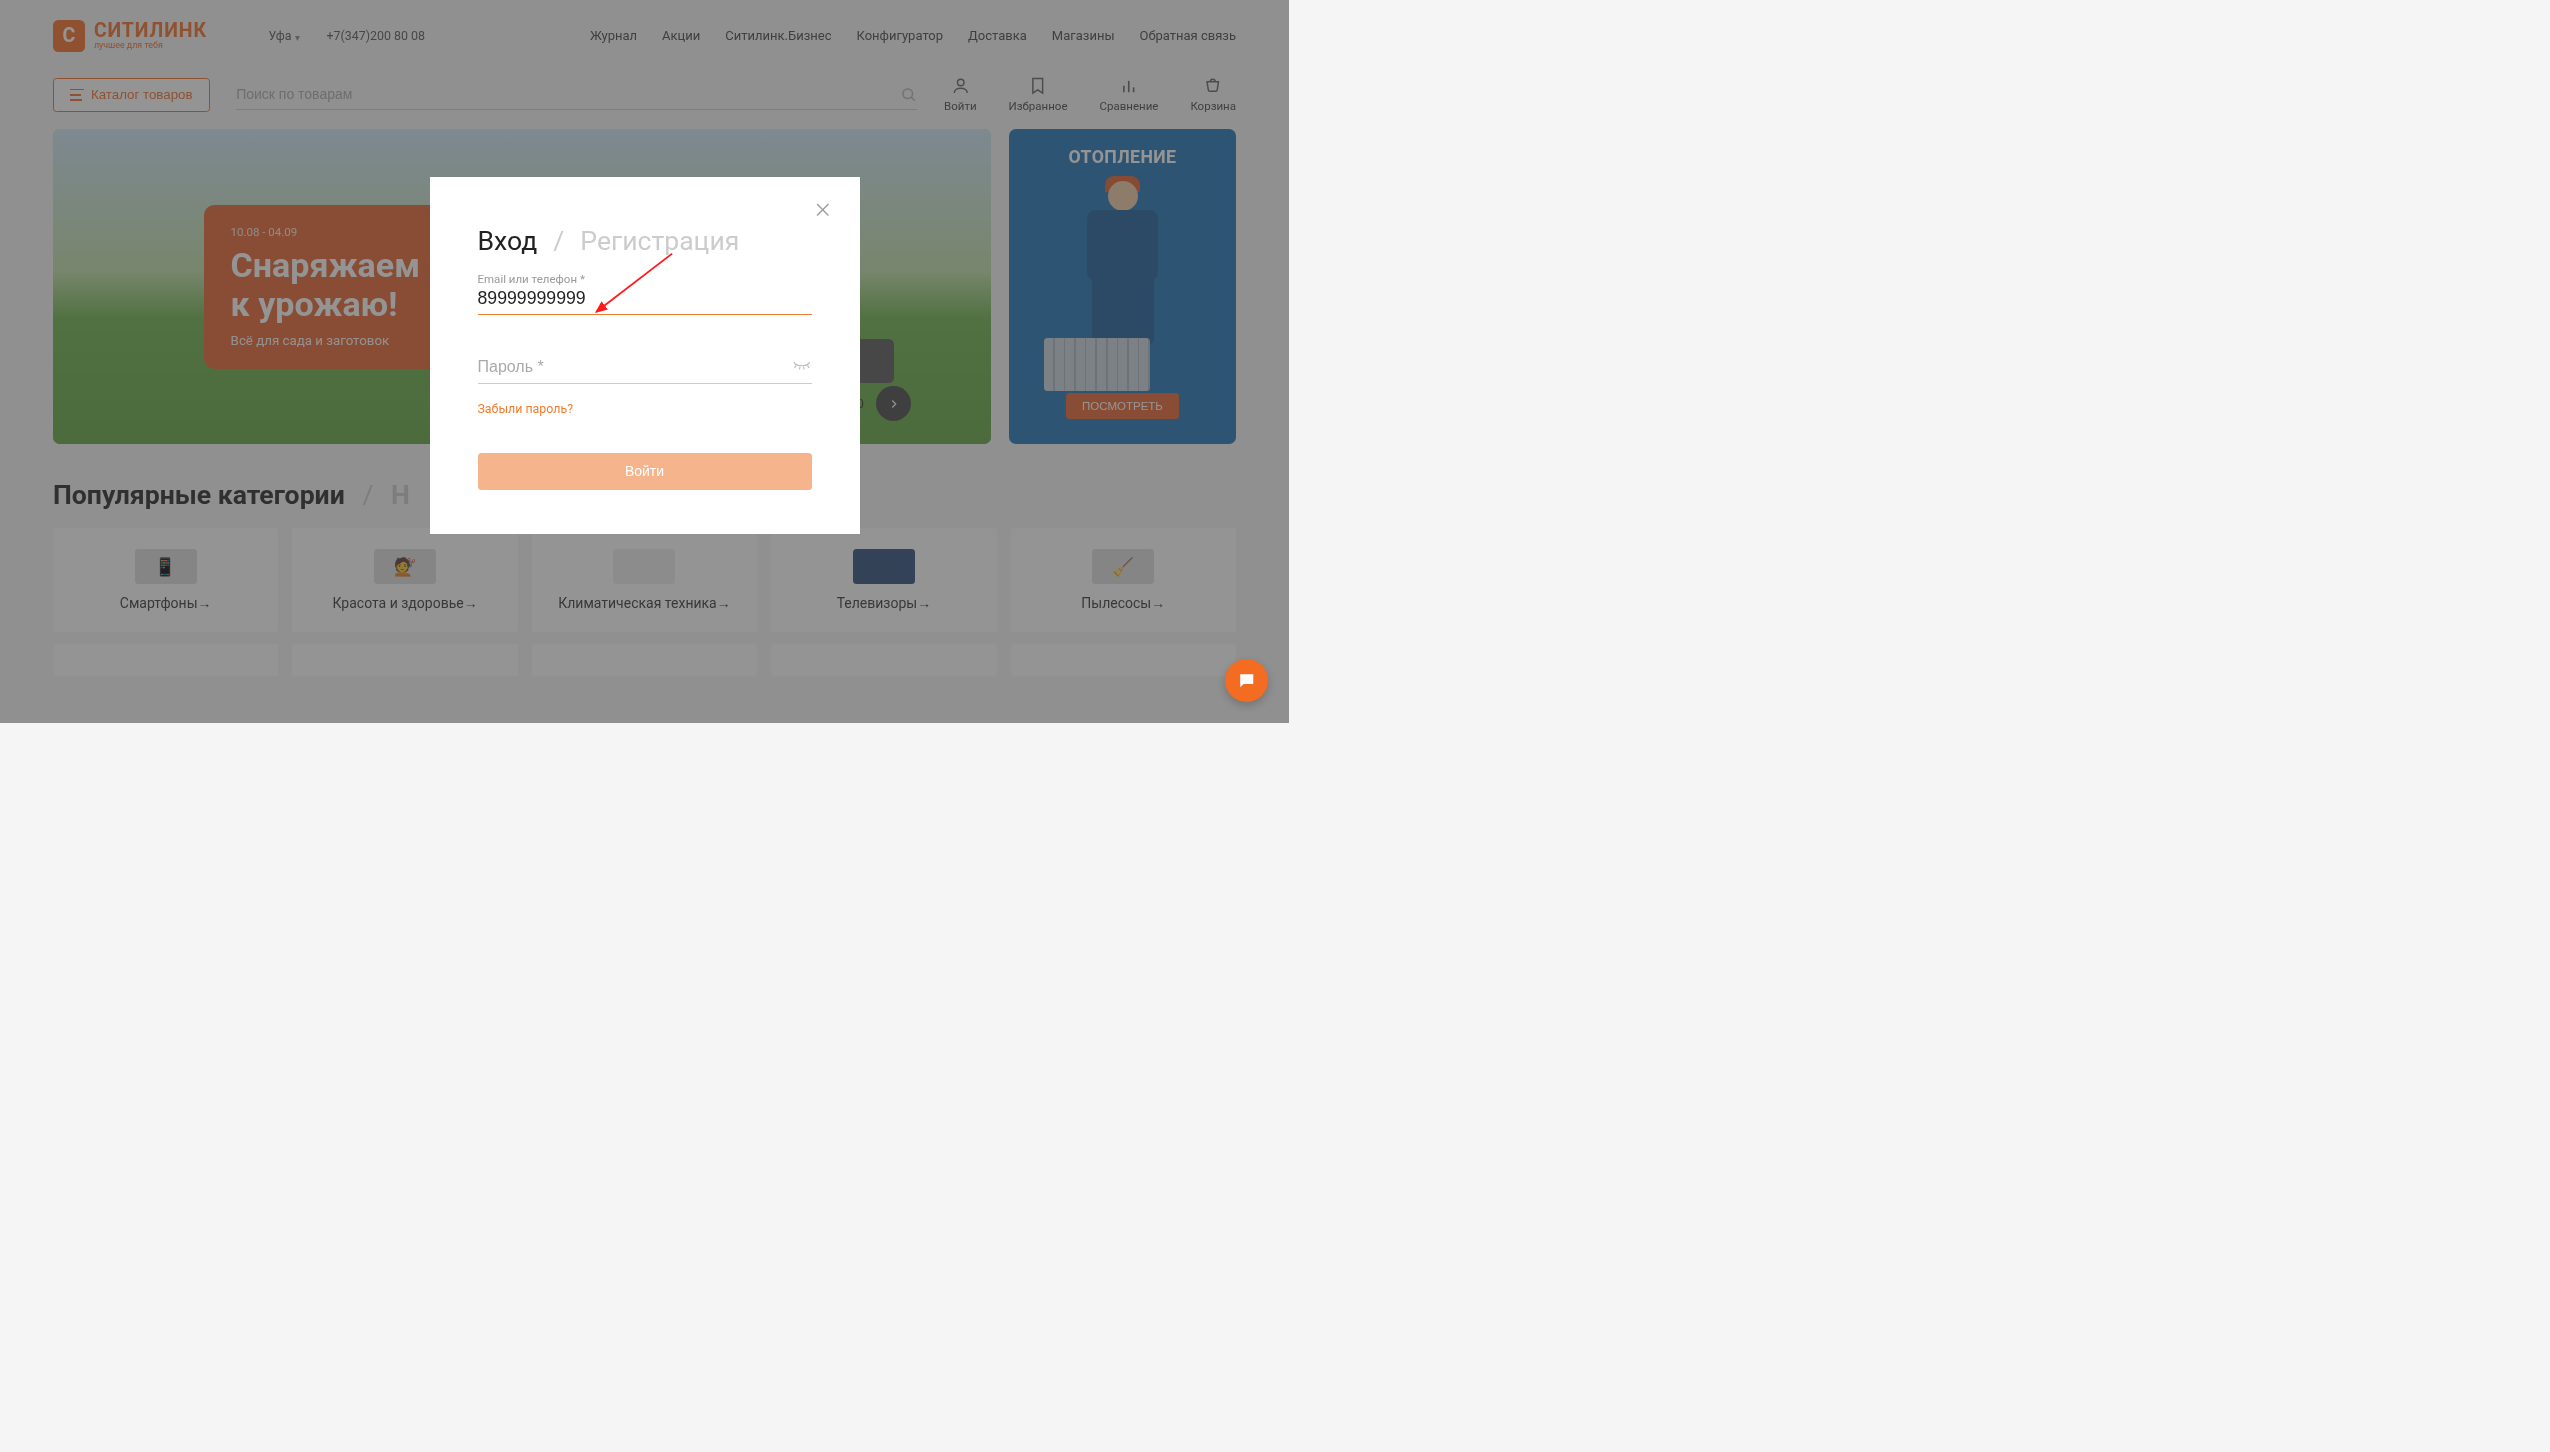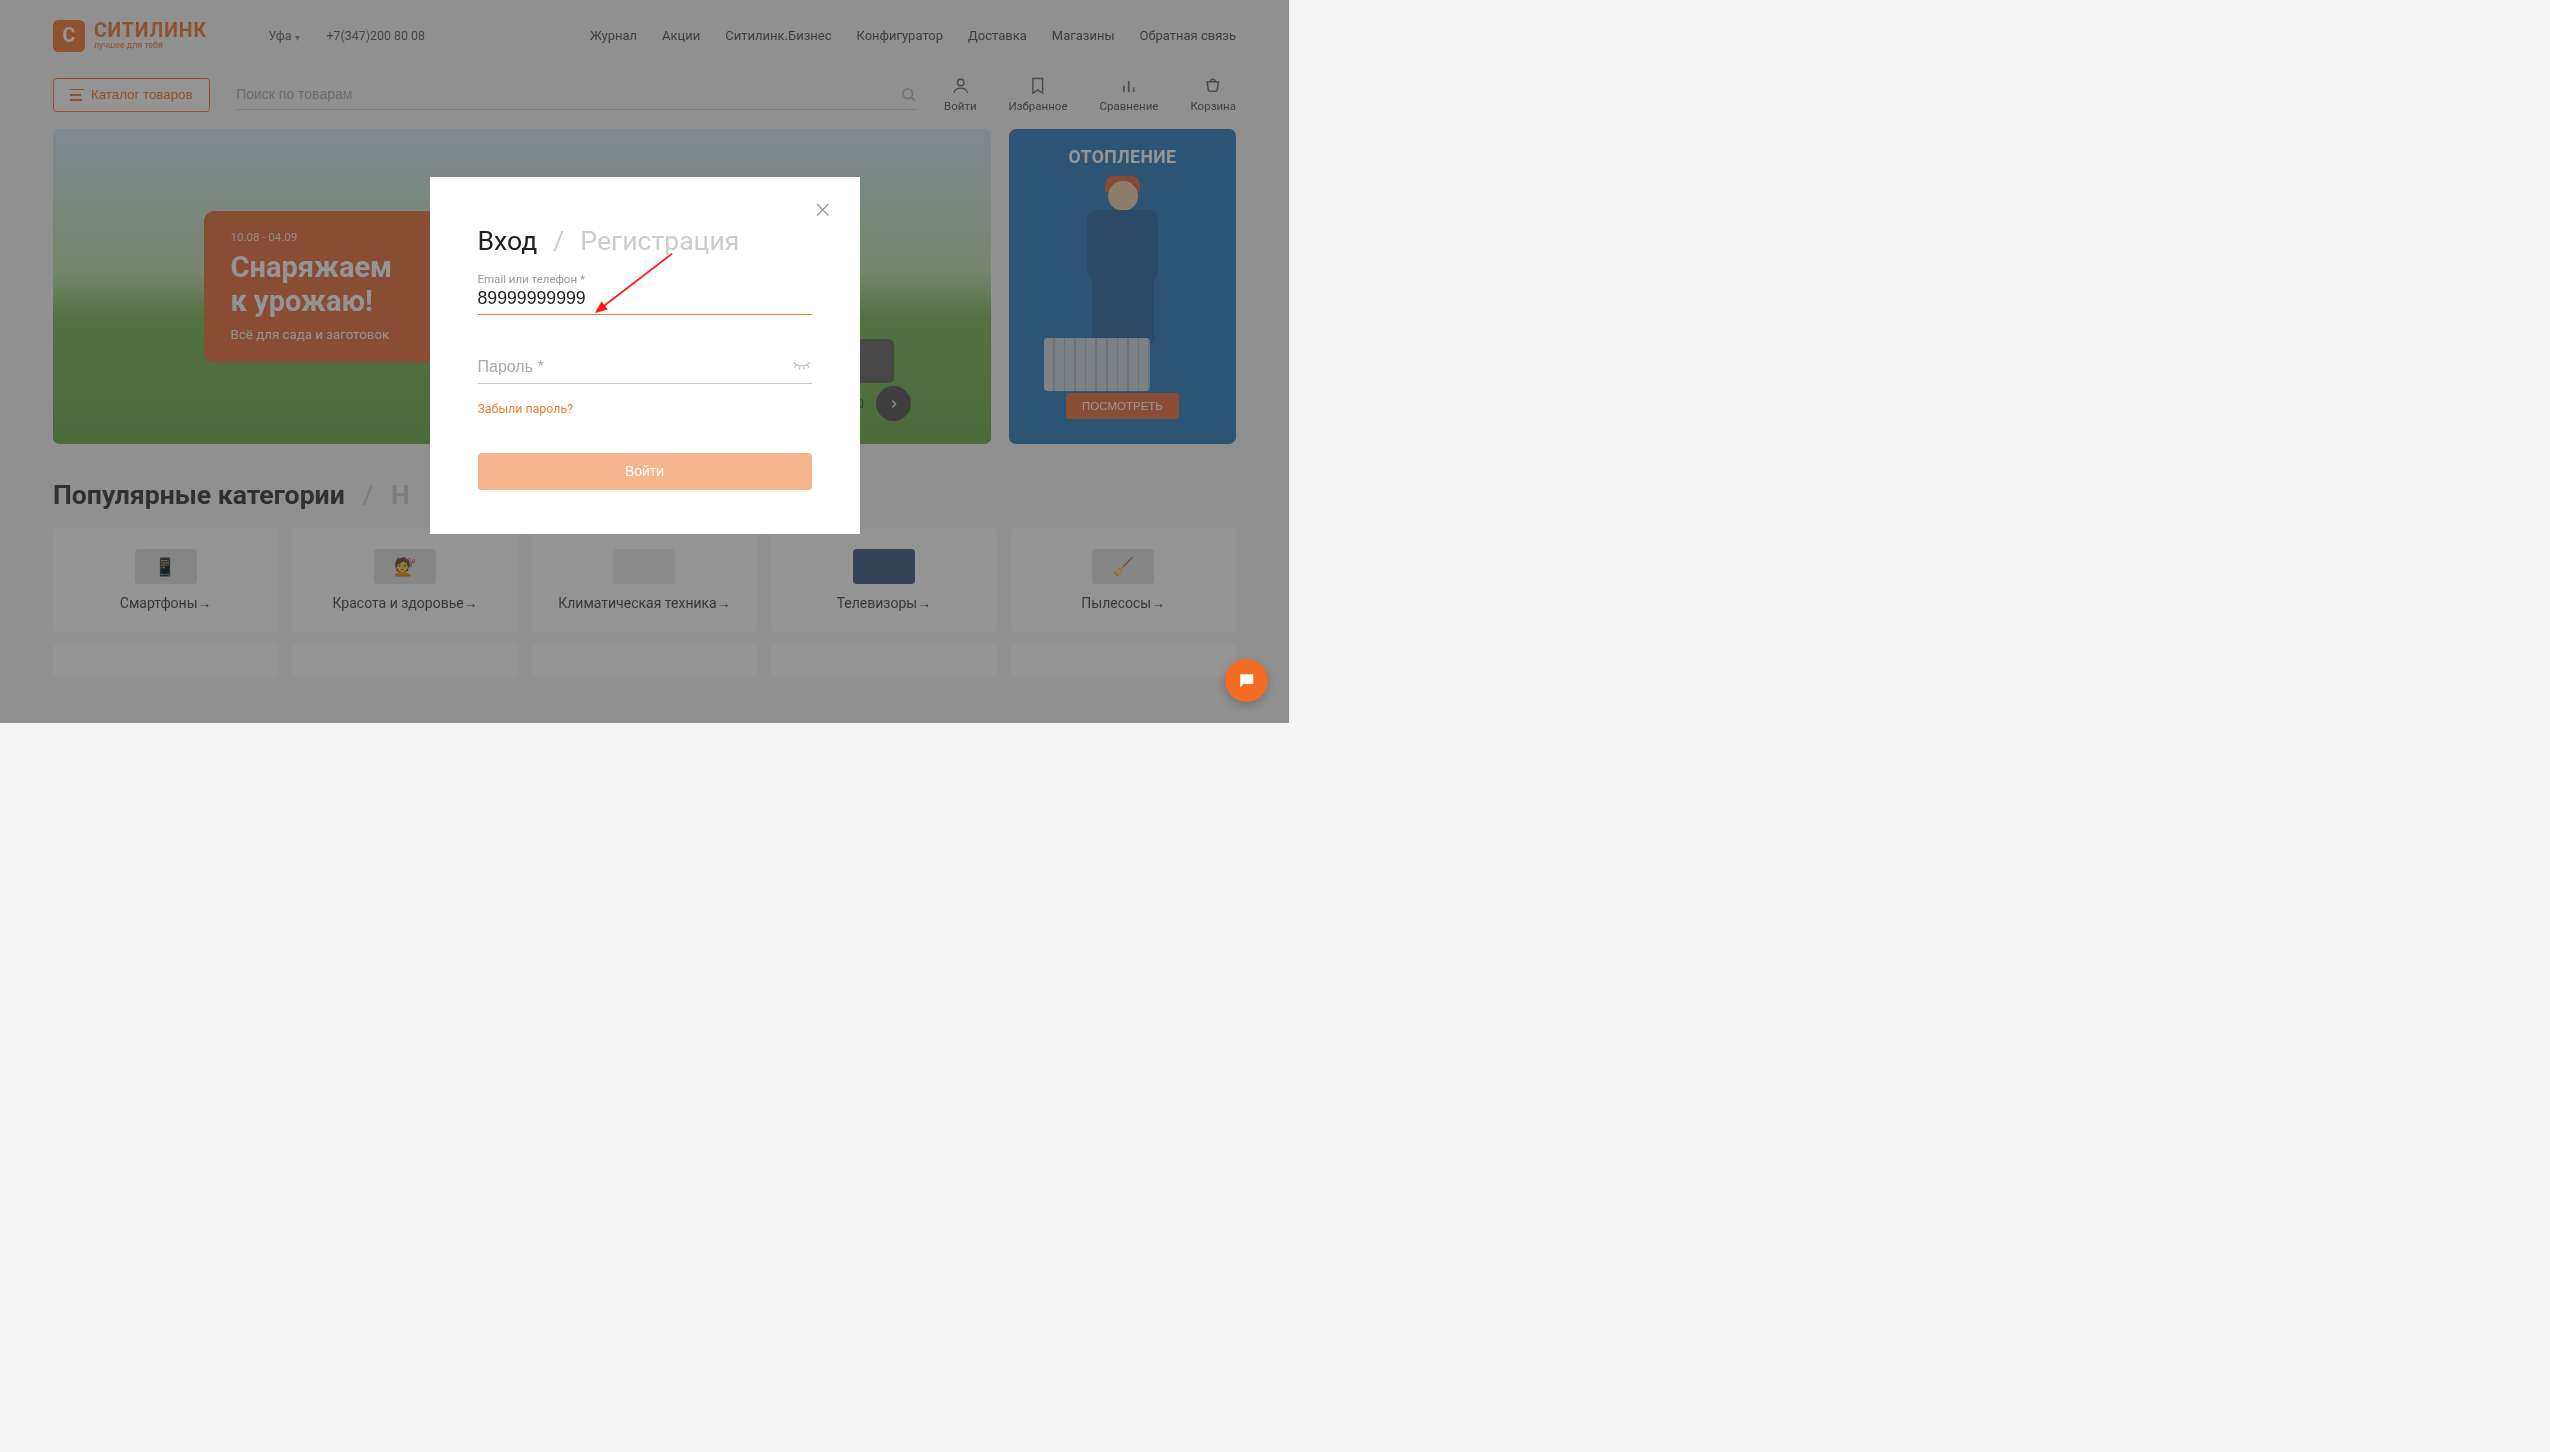--- a/index.html
+++ b/index.html
@@ -99,21 +99,21 @@
     flex: 1; height: 315px; border-radius: 7px; overflow: hidden; position: relative;
     background: linear-gradient(#b7e08a 0%, #9ad16b 40%, #78b648 100%);
     display: flex; align-items: center;
   }
   .hero-sky { position: absolute; inset: 0; background: linear-gradient(#cfe6f8 0%, #bfe0a8 45%, #6db24a 60%, #5ea53f 100%); }
   .hero-content { position: relative; z-index: 2; margin-left: 151px; }
   .hero-card {
     background: #e5622b; color: #fff; border-radius: 10.6px; padding: 19.5px 26.6px 21px 26.6px; width: 283px;
   }
   .hero-date { font-size: 11.5px; opacity: .85; }
-  .hero-title { font-size: 29px; font-weight: 700; line-height: 1.15; margin-top: 7px; }
+  .hero-title { font-size: 34px; font-weight: 700; line-height: 1.15; margin-top: 7px; }
   .hero-sub { font-size: 13.3px; margin-top: 8.9px; opacity: .95; }
   .hero-counter {
     position: absolute; bottom: 23px; right: 80px; z-index: 2;
     display: flex; align-items: center; gap: 12.4px; font-size: 13.3px; color: #333;
   }
   .next-btn {
     width: 35px; height: 35px; border-radius: 50%; background: #444; color: #fff;
     display: flex; align-items: center; justify-content: center; cursor: pointer;
   }
   

